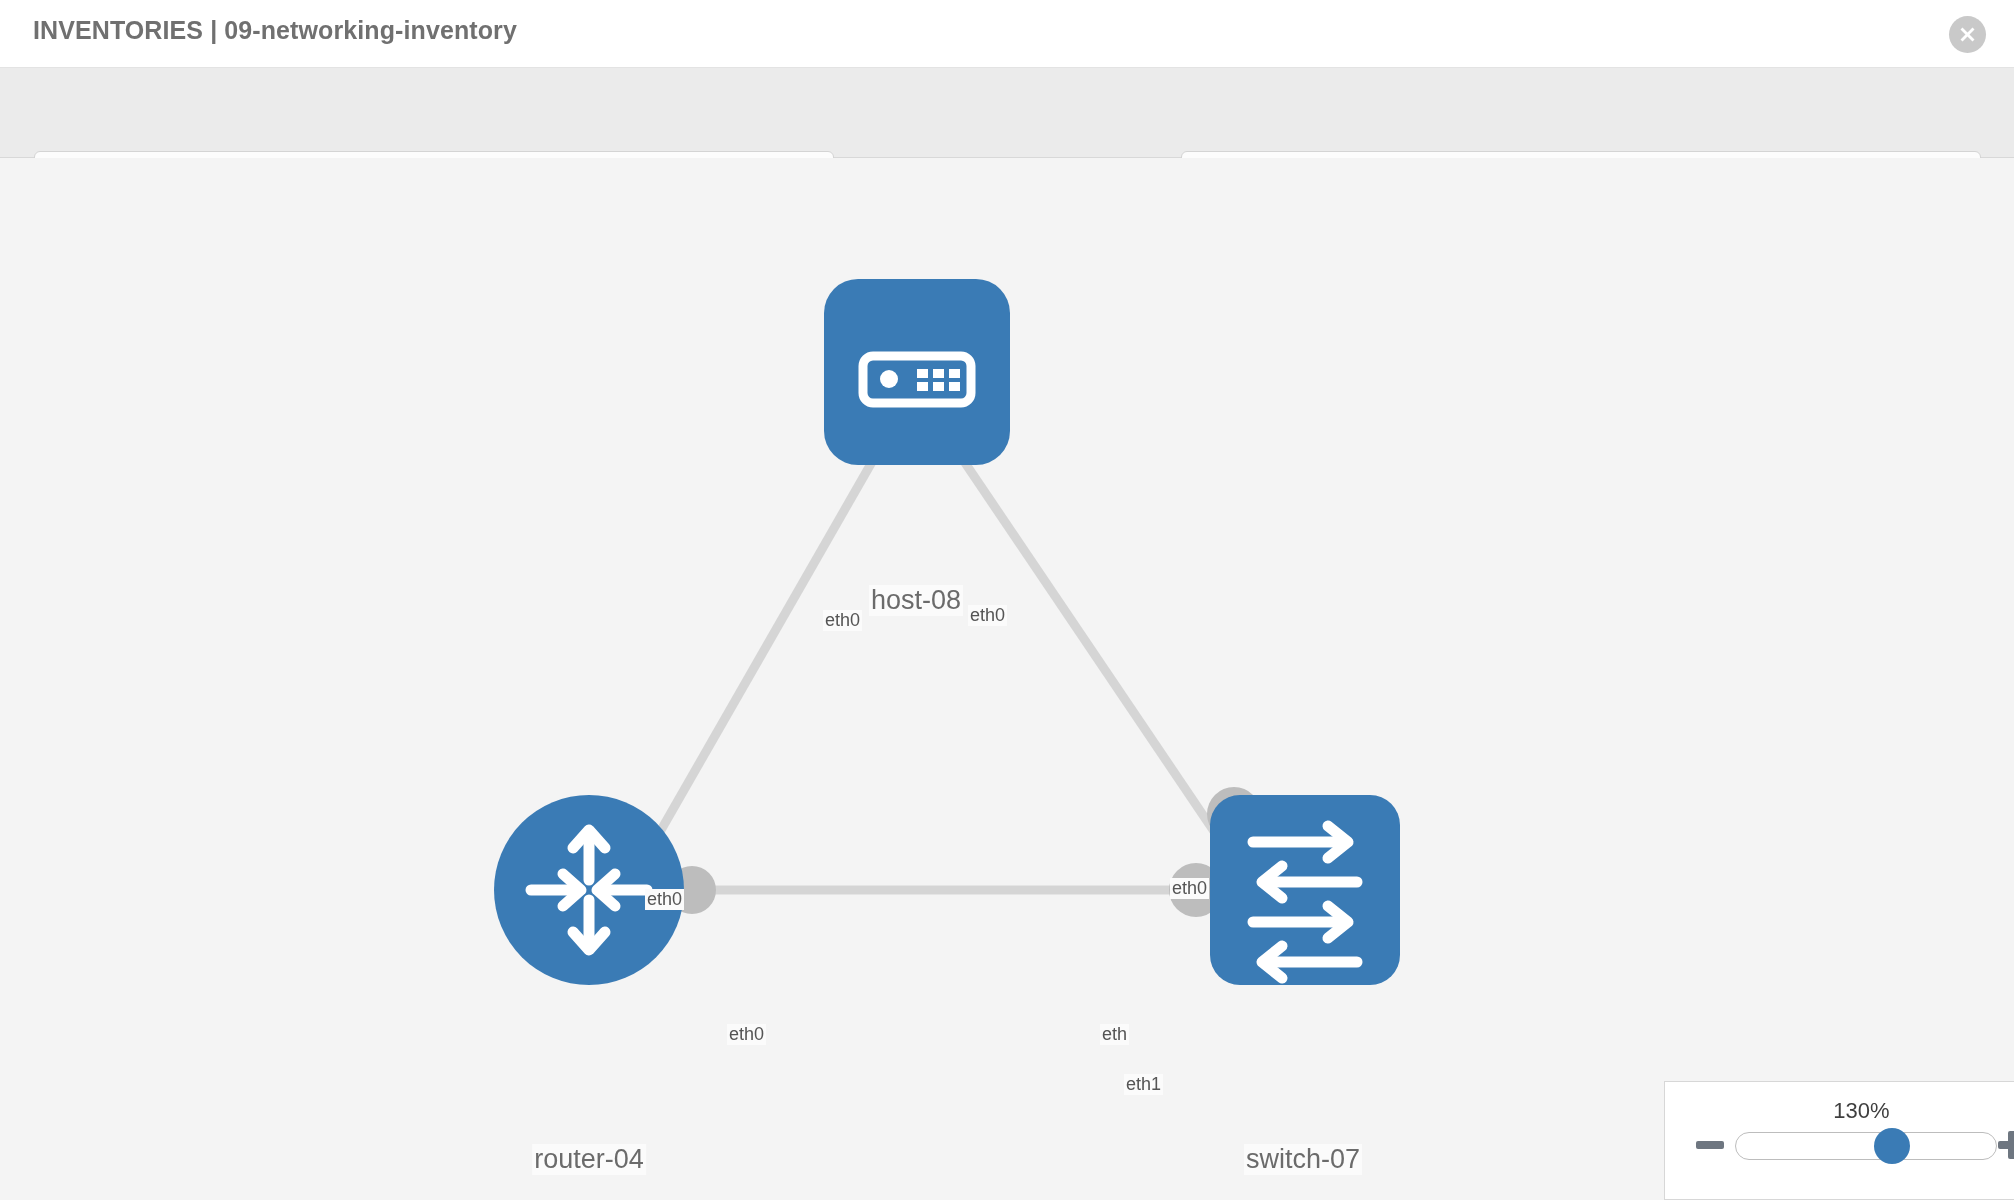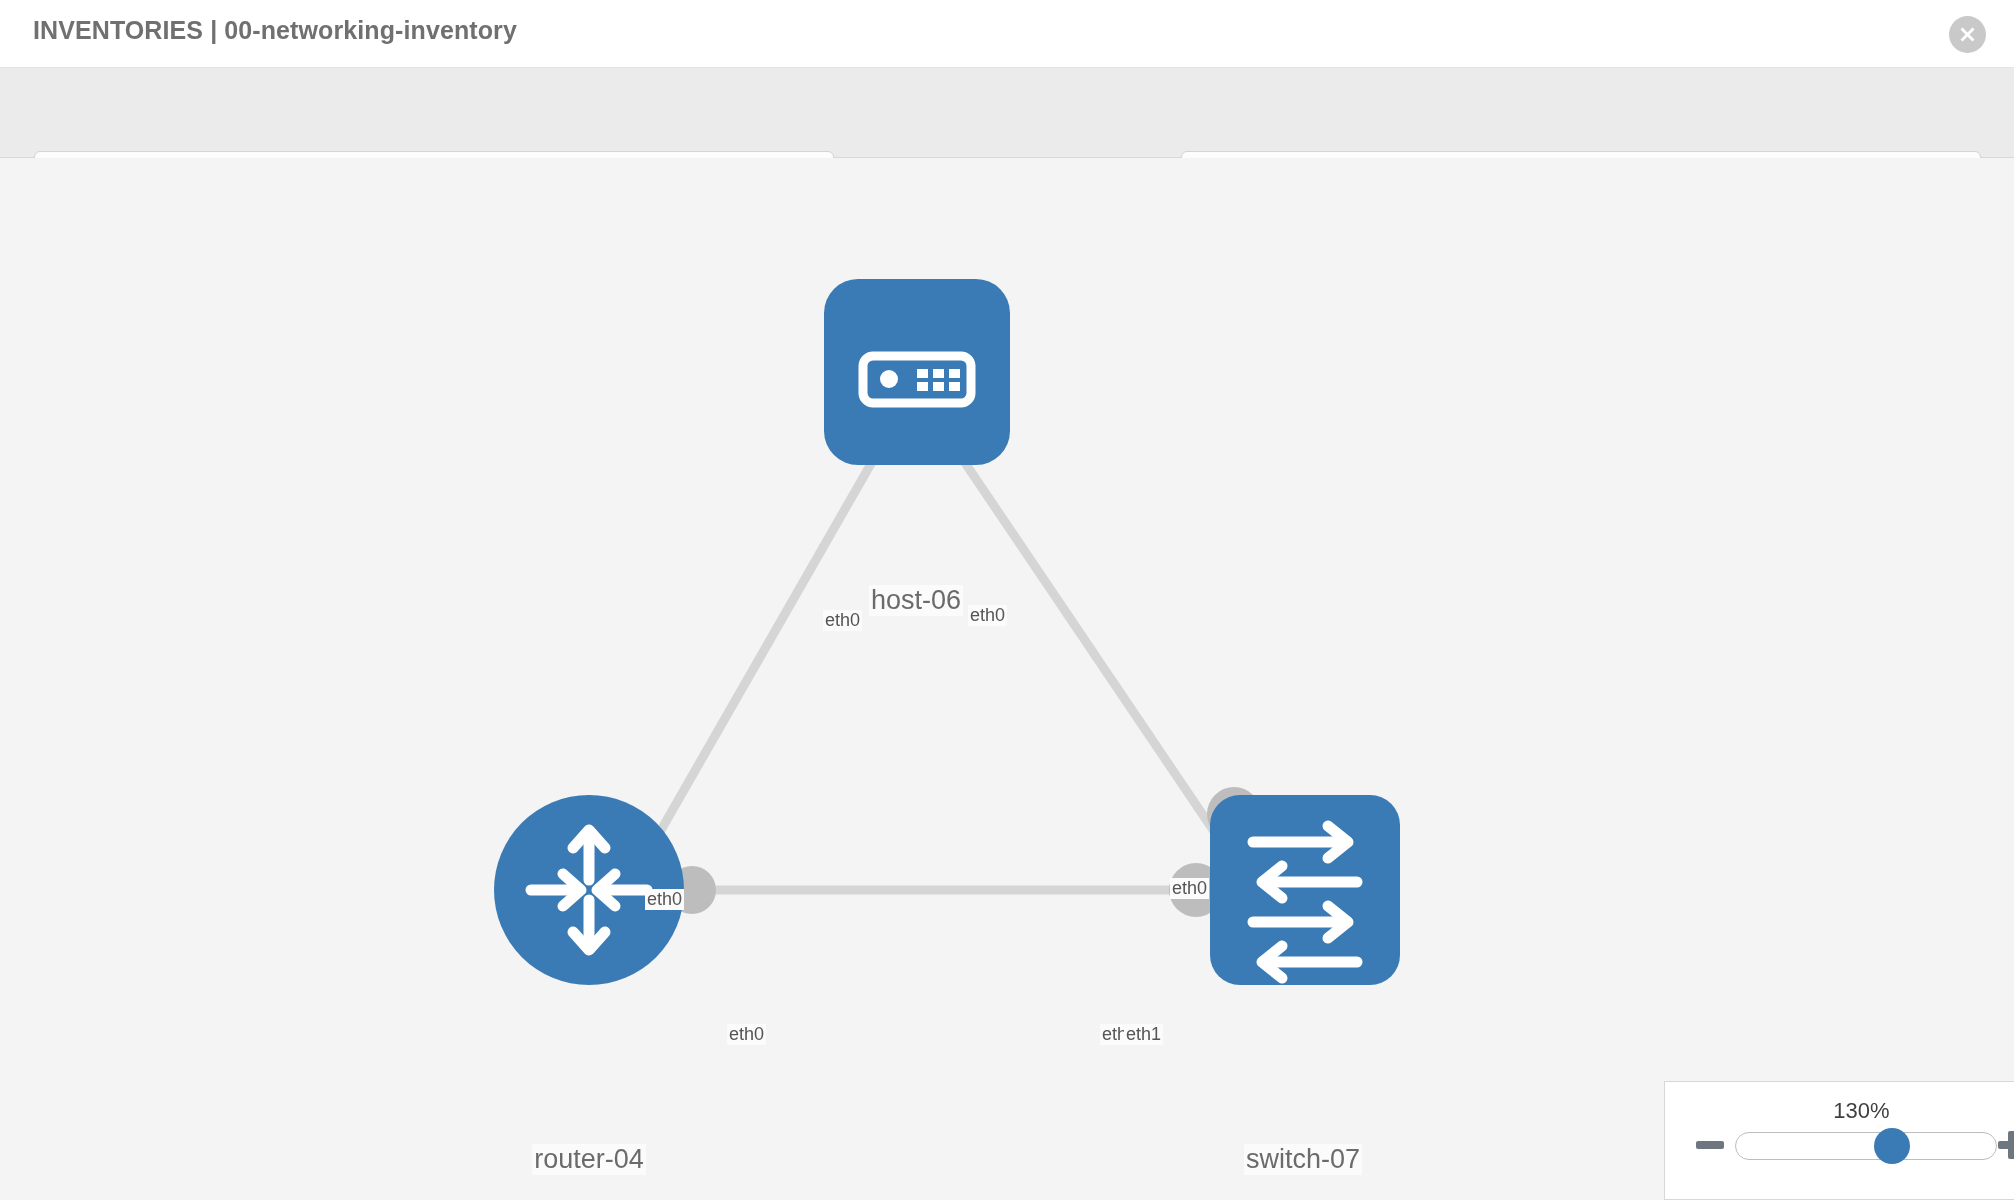--- a/index.html
+++ b/index.html
@@ -153,21 +153,21 @@
     background: #3a7bb5;
     cursor: pointer;
   }
 </style>
 </head>
 <body>
 
 <div id="app">
 
   <div class="header">
-    <div class="header-title">INVENTORIES | 00-networking-inventory</div>
+    <div class="header-title">INVENTORIES | 09-networking-inventory</div>
     <div class="close-btn">
       <svg width="37" height="37" viewBox="0 0 37 37">
         <path d="M11.5 13.5 L13.5 11.5 L18.5 16.5 L23.5 11.5 L25.5 13.5 L20.5 18.5 L25.5 23.5 L23.5 25.5 L18.5 20.5 L13.5 25.5 L11.5 23.5 L16.5 18.5 Z" fill="#ffffff"></path>
       </svg>
     </div>
   </div>
 
   <div class="toolbar">
 
     <div class="select-box" id="actions-select">
@@ -250,31 +250,31 @@
           <line x1="1265" y1="724" x2="1357" y2="724"></line>
           <path d="M1282 708 L1262 724 L1282 740"></path>
           <line x1="1253" y1="764" x2="1345" y2="764"></line>
           <path d="M1328 748 L1348 764 L1328 780"></path>
           <line x1="1265" y1="804" x2="1357" y2="804"></line>
           <path d="M1282 788 L1262 804 L1282 820"></path>
         </g>
       </g>
     </svg>
 
-    <div class="node-label" style="left:916px; top:427px;">host-06</div>
+    <div class="node-label" style="left:916px; top:427px;">host-08</div>
     <div class="node-label" style="left:589px; top:986px;">router-04</div>
     <div class="node-label" style="left:1303px; top:986px;">switch-07</div>
 
     <div class="iface-label" style="left:823px; top:452px;">eth0</div>
     <div class="iface-label" style="left:968px; top:447px;">eth0</div>
     <div class="iface-label" style="left:645px; top:731px;">eth0</div>
     <div class="iface-label" style="left:1170px; top:720px;">eth0</div>
     <div class="iface-label" style="left:727px; top:866px;">eth0</div>
     <div class="iface-label" style="left:1100px; top:866px;">eth</div>
-    <div class="iface-label" style="left:1124px; top:866px;">eth1</div>
+    <div class="iface-label" style="left:1124px; top:916px;">eth1</div>
 
   </div>
 
   <div class="zoom-panel">
     <div class="zoom-value">130%</div>
 
     <div class="zoom-minus">
       <svg width="34" height="34" viewBox="0 0 34 34">
         <rect x="3" y="13" width="28" height="8" rx="2" fill="#6e7680"></rect>
       </svg>

